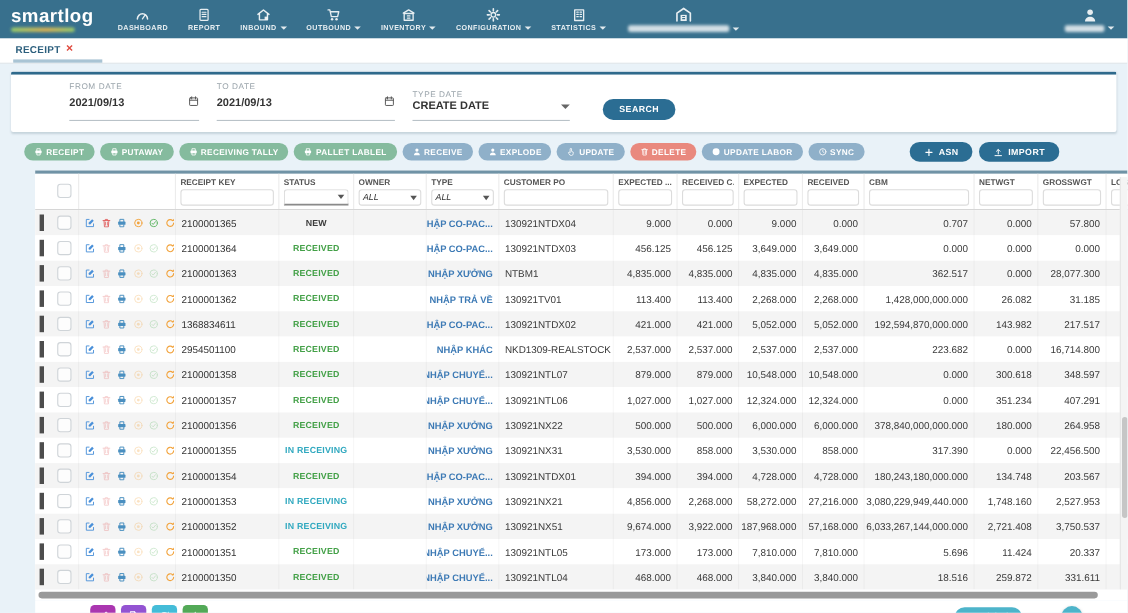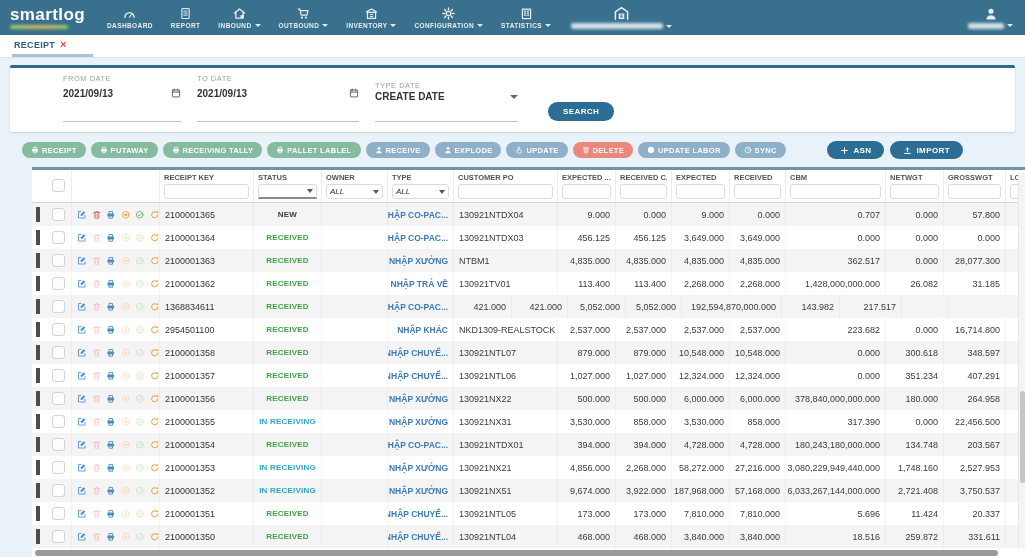--- a/index.html
+++ b/index.html
@@ -38,21 +38,21 @@
     border-bottom:3px solid #a9c4d4; cursor:pointer; }
   .tab-close { color:var(--tab-close,#e04b3f); font-weight:bold; font-size:11px; line-height:1; cursor:pointer; }
 
   
   .filter-card { margin:7px 10px 0; background:#fff; border-top:3px solid #2f6a8c; border-radius:2px;
     box-shadow:0 1px 2px rgba(40,70,90,.18); padding:6px 16px 10px 53px;
     display:flex; align-items:flex-end; gap:16px; }
   .ffield { display:flex; flex-direction:column; }
   .flabel { font-size:7.5px; color:#9aa4ab; letter-spacing:.5px; font-weight:normal; margin-bottom:1px; }
   .fvalrow { display:flex; align-items:center; justify-content:space-between;
-    border-bottom:1px solid #b9c2c8; padding-bottom:19px; }
+    border-bottom:1px solid #b9c2c8; padding-bottom:7px; }
   .fval { font-size:10px; font-weight:bold; color:#333; }
   .ffield .ic svg { width:10px; height:10px; color:#555; }
   .sel-caret { width:0;height:0;border-left:4px solid transparent;border-right:4px solid transparent;
     border-top:4.5px solid #666; }
   .f-from{width:118px;} .f-to{width:162px;} .f-type{width:143px;}
   .search-btn { margin-left:14px; margin-bottom:1px; background:var(--accent,#2b6d93); color:#fff;
     border:none; font-size:8px; font-weight:bold; letter-spacing:.4px; padding:5px 15px;
     border-radius:10px; cursor:pointer; font-family:inherit; }
 
   
@@ -864,20 +864,23 @@
      <div class="td" style="width:94px">
           <span class="cell-key">1368834611</span>
         </div>
      <div class="td c" style="width:68px">
           <span class="cell-status st-received">RECEIVED</span>
         </div>
      <div class="td c" style="width:66px"></div>
      <div class="td r" style="width:66px">
           <span class="cell-type">NHẬP CO-PAC...</span>
         </div>
+     <div class="td" style="width:104px">
+          <span>130921NTDX02</span>
+        </div>
      <div class="td r" style="width:58px">
           <span class="num">421.000</span>
         </div>
      <div class="td r" style="width:56px">
           <span class="num">421.000</span>
         </div>
      <div class="td r" style="width:58px">
           <span class="num">5,052.000</span>
         </div>
      <div class="td r" style="width:56px">

